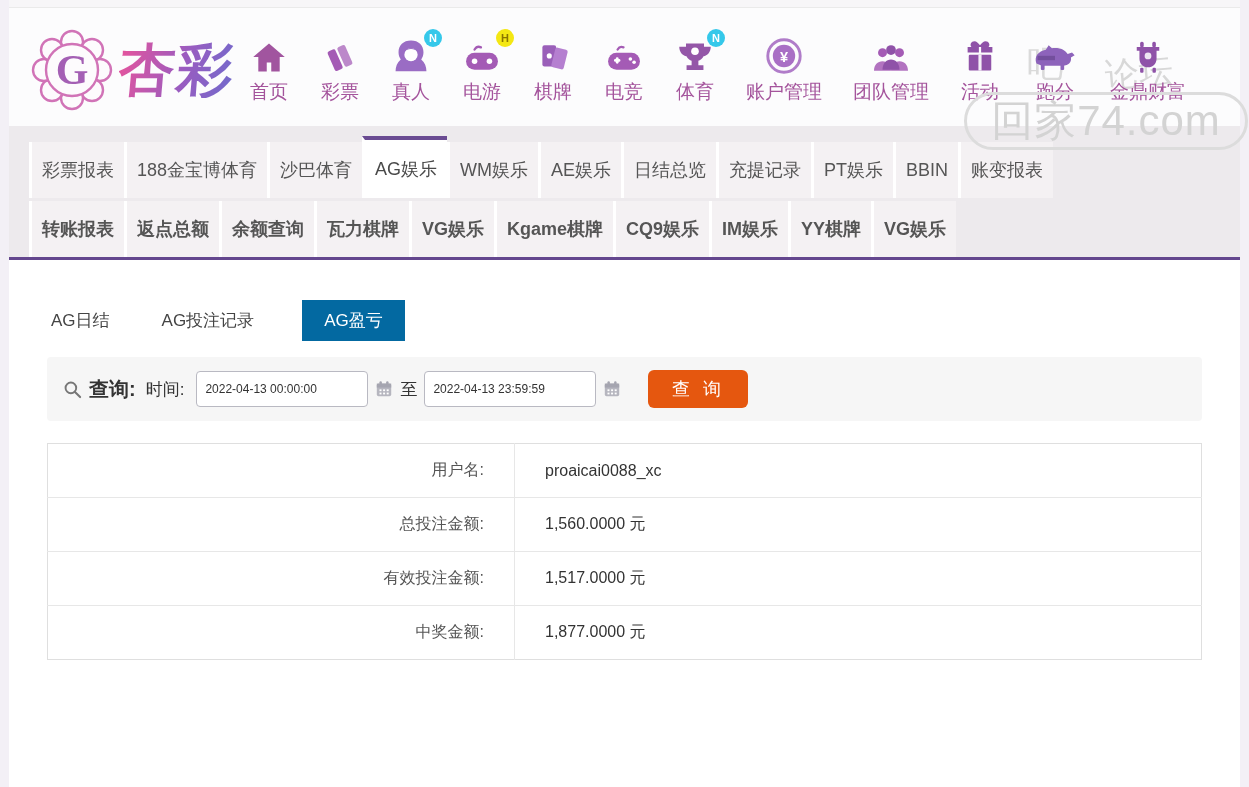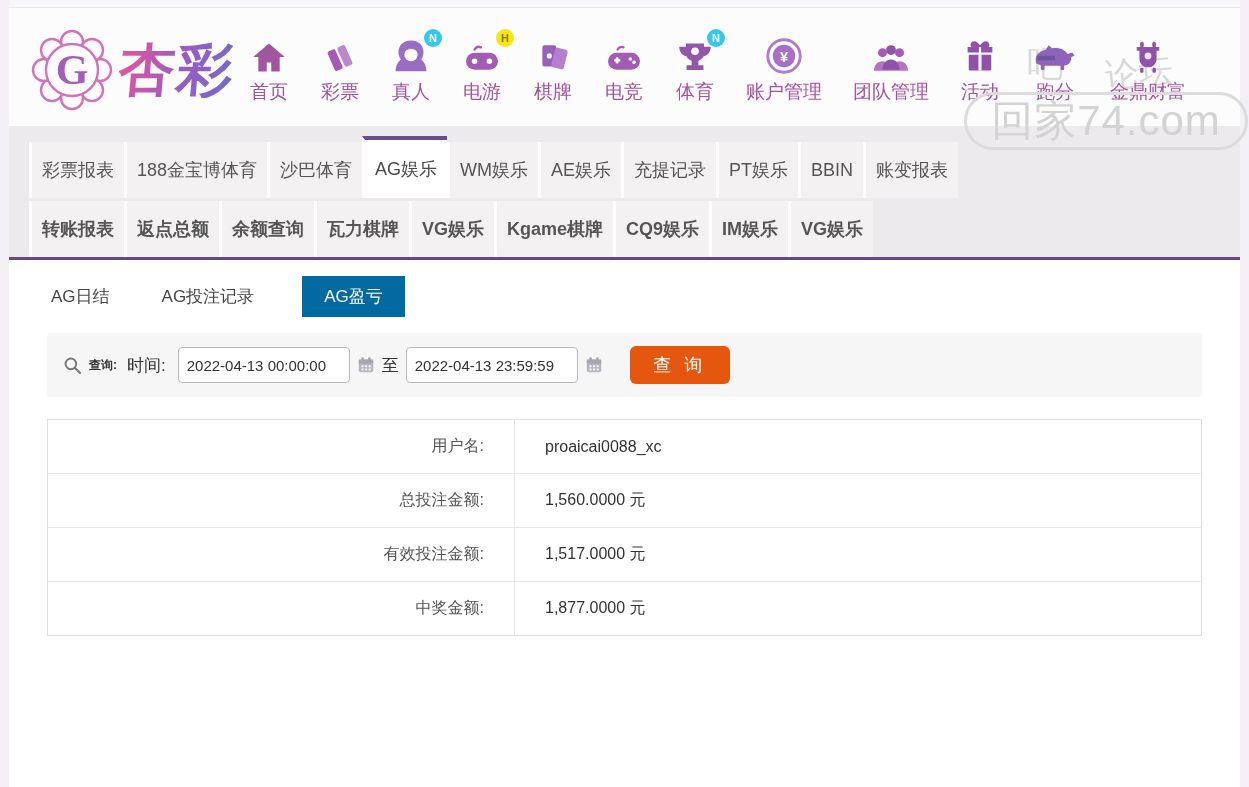--- a/index.html
+++ b/index.html
@@ -77,33 +77,33 @@
     cursor:pointer; white-space:nowrap;
   }
   .tab.active {
     height:62px; background:#fff;
     border-top:4px solid #6a4b92;
     color:#4a4a4a;
   }
 
   
   .content { background:#fff; padding:0 38px; }
-  .subtabs { display:flex; align-items:center; padding-top:16px; gap:44px; }
+  .subtabs { display:flex; align-items:center; padding-top:40px; gap:44px; }
   .subtab { font-size:17px; color:#444; padding:9px 4px; cursor:pointer; }
   .subtab.active { background:#0369a1; color:#fff; padding:9px 22px; }
 
   .query-bar {
     margin-top:16px; background:#f6f6f6; border-radius:4px;
     height:64px; display:flex; align-items:center; padding:0 16px;
   }
-  .q-label { font-size:12px; color:#333; font-weight:700; margin:0 10px 0 7px;text-align:right; }
+  .q-label { font-size:20px; color:#333; font-weight:700; margin:0 10px 0 7px;text-align:right; }
   .q-time-label { font-size:17px; color:#333; margin-right:12px; }
   .date-input {
     width:172px; height:36px; border:1px solid #b9b9c2; border-radius:4px;
-    font-size:15px; color:#333; padding:0 8px; background:#fff;
+    font-size:12px; color:#333; padding:0 8px; background:#fff;
     font-family:"Liberation Sans","DejaVu Sans",sans-serif;
   }
   .cal { margin:0 7px; display:flex; align-items:center; cursor:pointer; }
   .q-to { font-size:17px; color:#333; margin-right:7px; }
   .query-btn {
     margin-left:20px; width:100px; height:38px;
     background:#e5570f; border:none; border-radius:6px;
     color:#fff; font-size:18px; letter-spacing:4px; cursor:pointer;
     font-family:"Liberation Sans","DejaVu Sans",sans-serif;
   }
@@ -292,34 +292,36 @@
   </header>
 
   <div class="tabs-area">
     <div class="tab-row">
       <div class="tab">彩票报表</div>
       <div class="tab">188金宝博体育</div>
       <div class="tab">沙巴体育</div>
       <div class="tab active">AG娱乐</div>
       <div class="tab">WM娱乐</div>
       <div class="tab">AE娱乐</div>
+      <div class="tab">日结总览</div>
       <div class="tab">充提记录</div>
       <div class="tab">PT娱乐</div>
       <div class="tab">BBIN</div>
       <div class="tab">账变报表</div>
     </div>
     <div class="tab-row">
       <div class="tab">转账报表</div>
       <div class="tab">返点总额</div>
       <div class="tab">余额查询</div>
       <div class="tab">瓦力棋牌</div>
       <div class="tab">VG娱乐</div>
       <div class="tab">Kgame棋牌</div>
       <div class="tab">CQ9娱乐</div>
       <div class="tab">IM娱乐</div>
+      <div class="tab">YY棋牌</div>
       <div class="tab">VG娱乐</div>
     </div>
   </div>
 
   <div class="content">
     <div class="subtabs">
       <div class="subtab">AG日结</div>
       <div class="subtab">AG投注记录</div>
       <div class="subtab active">AG盈亏</div>
     </div>

